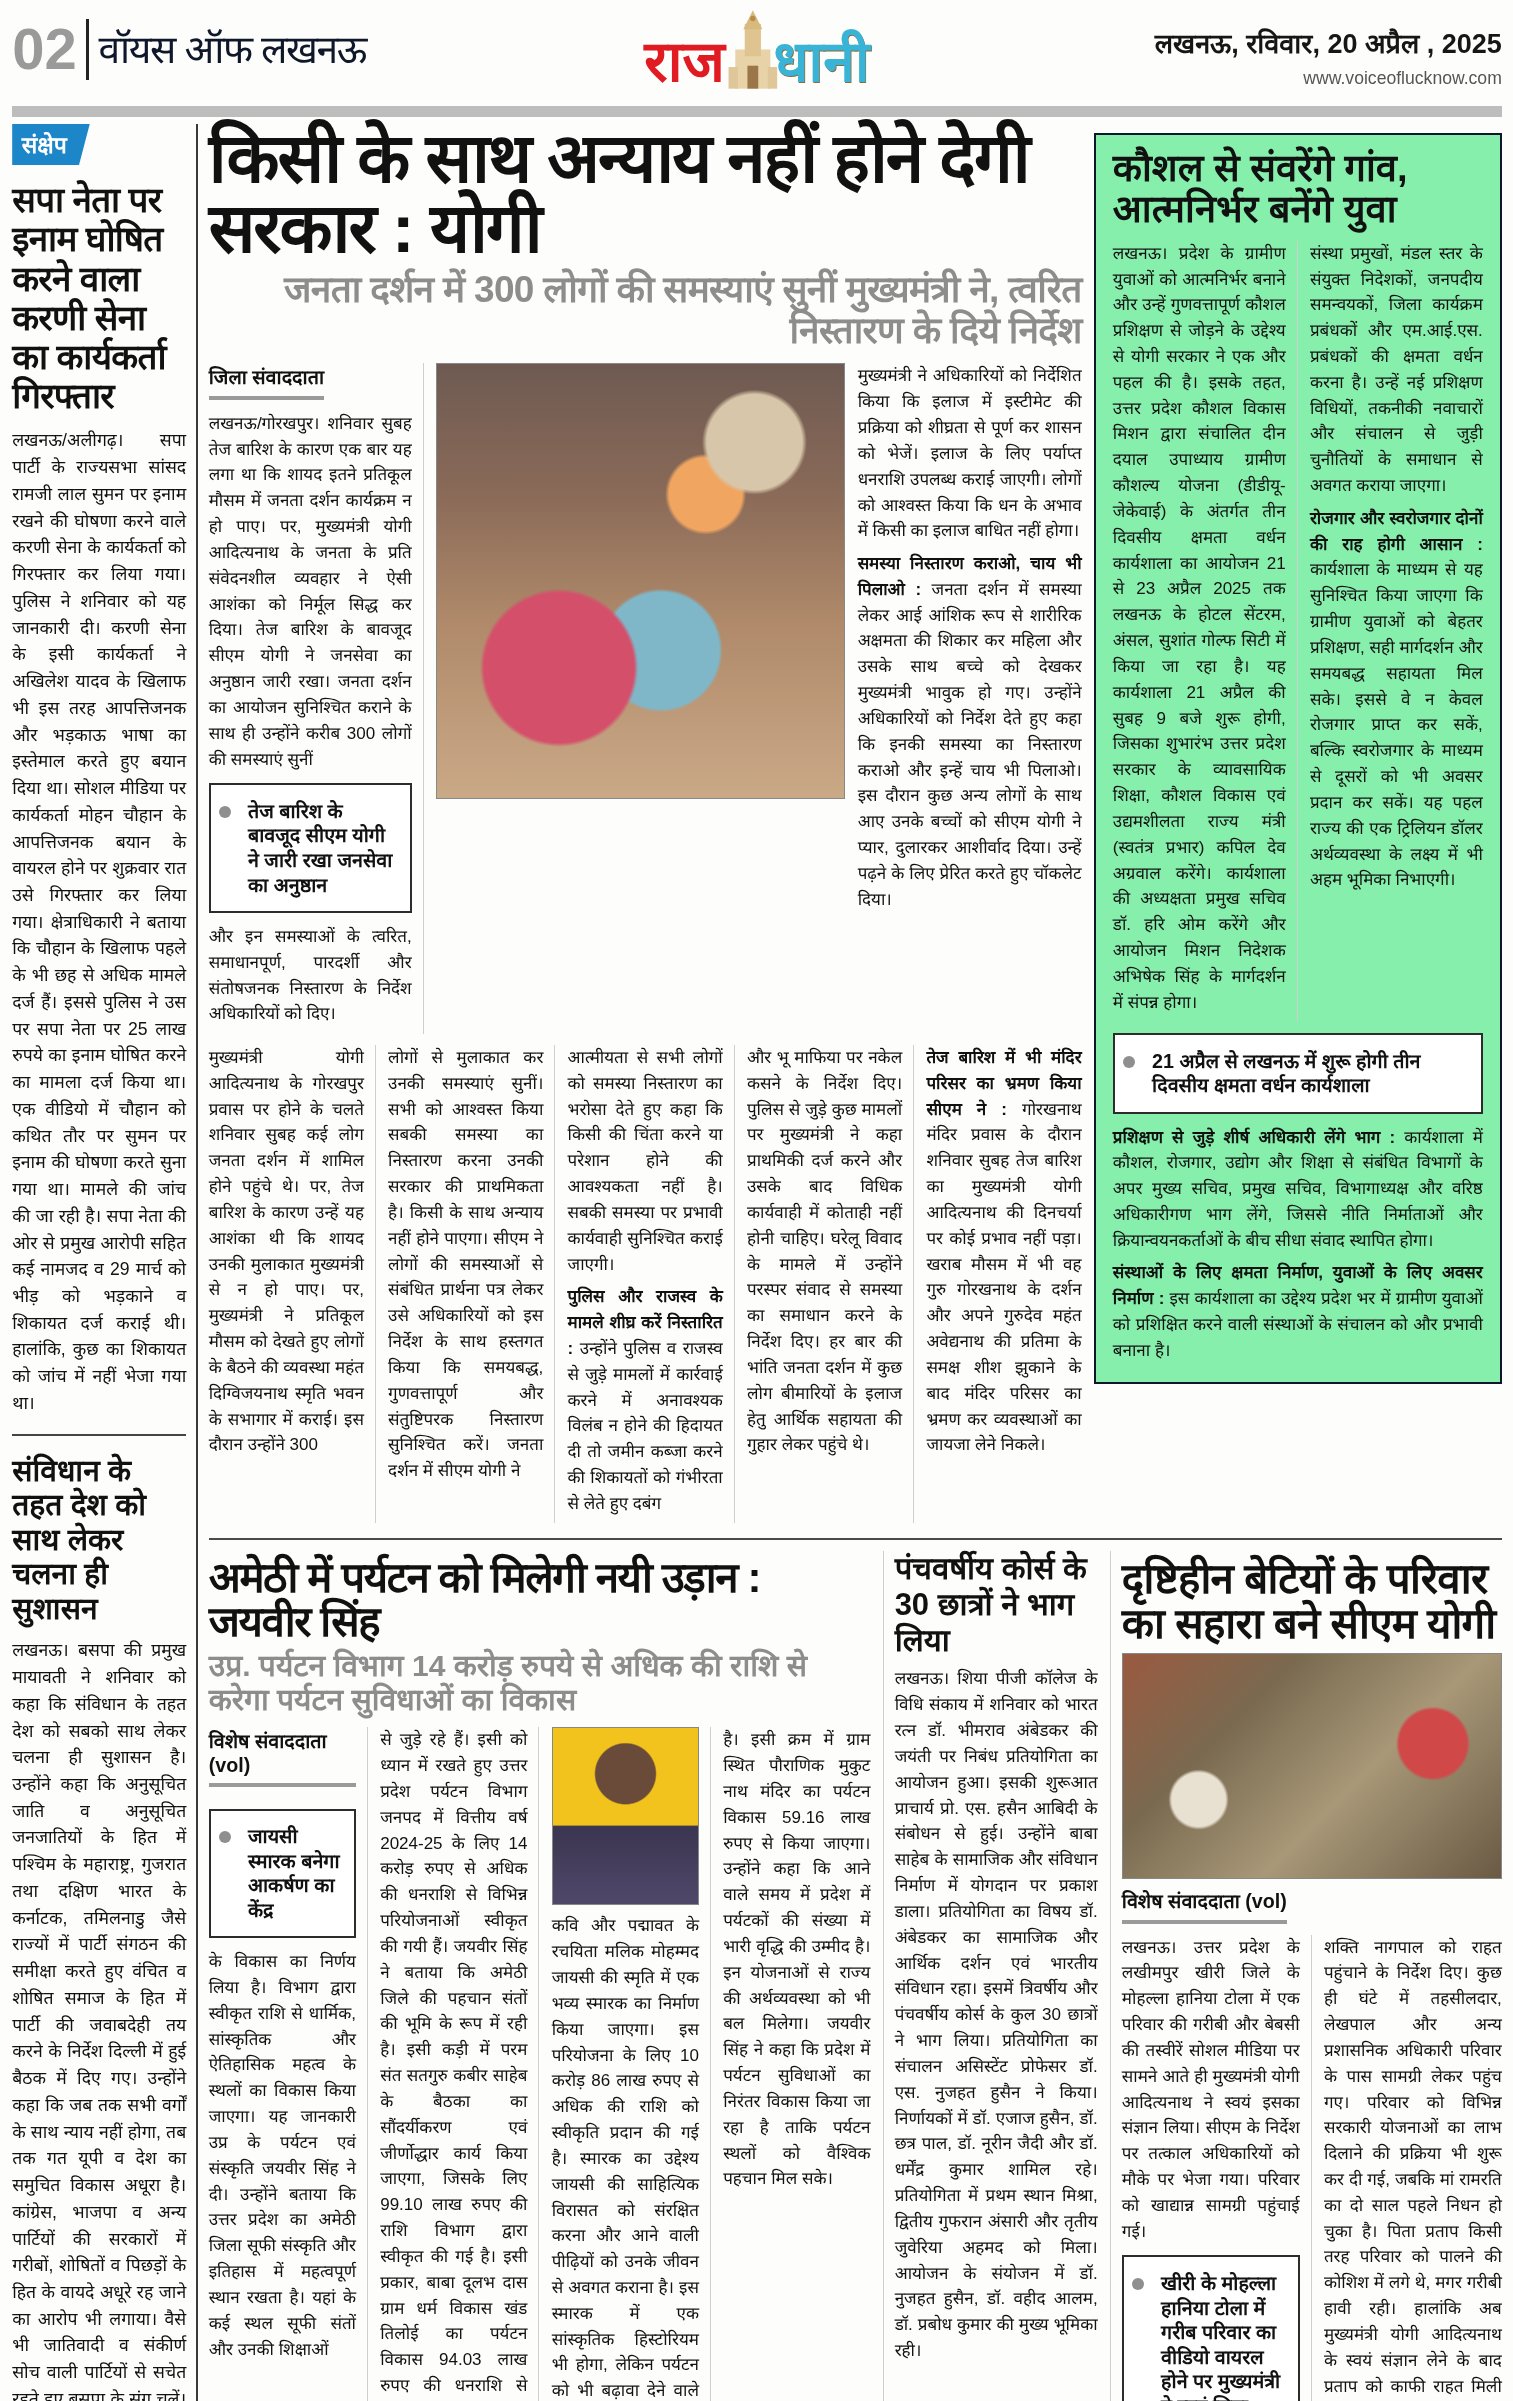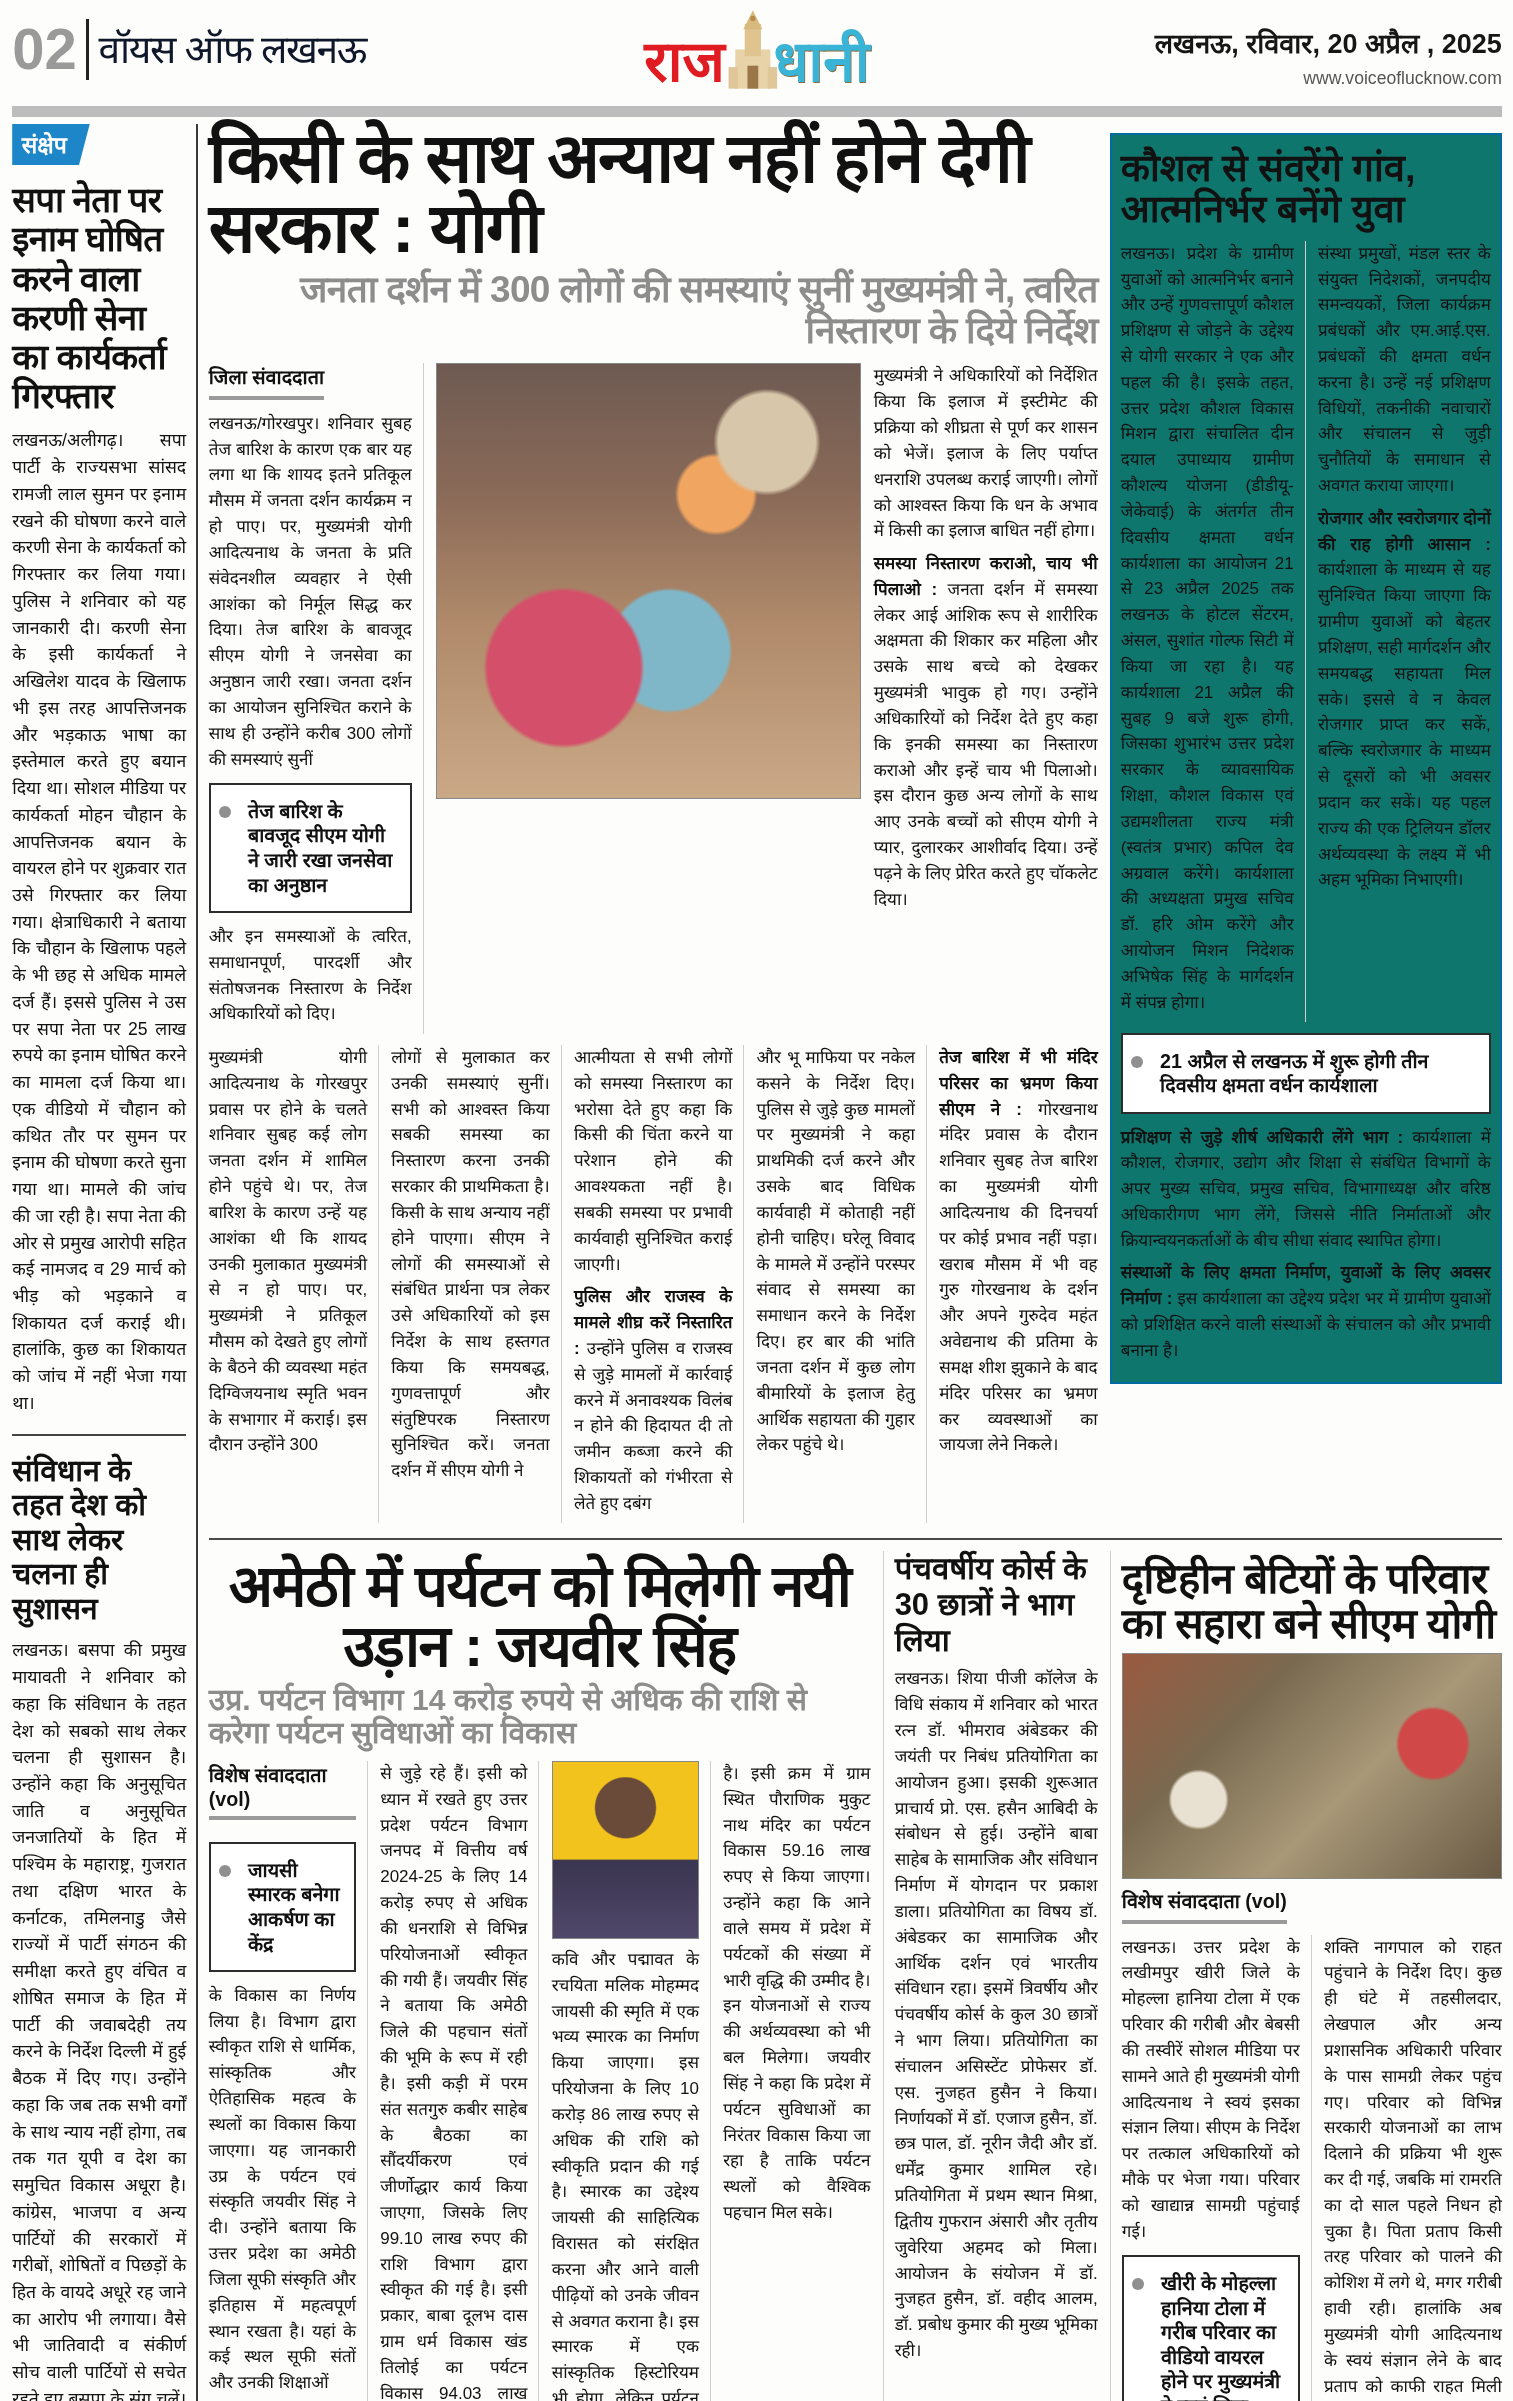--- a/index.html
+++ b/index.html
@@ -26,21 +26,21 @@
   .mainarea{flex:1;min-width:0;}
   .tag{display:inline-block;background:#1d86c8;color:#fff;font-weight:800;font-size:23px;padding:4.1px 23px 5.4px 9.5px;clip-path:polygon(0 0,100% 0,86% 100%,0 100%);}
   .brief-h{font-size:35px;font-weight:900;line-height:1.12;margin:15px 0 12.2px 0;letter-spacing:-0.7px;}
   .brief-h2{font-size:30px;font-weight:900;line-height:1.15;margin:17.6px 0 11px 0;}
   .body-t{font-size:17px;line-height:1.52;text-align:justify;}
   .rail .body-t{font-size:17.6px;}
   .rail-div{border-top:2px solid #444;margin:17.6px 0 2.7px 0;}
   
   .h-main{font-size:69px;font-weight:900;line-height:1.02;letter-spacing:-2px;margin:0 0 5.4px 0;}
   .h-sub{font-size:37px;font-weight:800;color:#8d8d8d;line-height:1.1;margin:0 0 12.2px 0;letter-spacing:-0.7px;text-align:right;}
-  .h-sec{font-size:58px;font-weight:900;line-height:1.05;letter-spacing:-1.4px;margin:4.1px 0 5.4px 0;text-align:center;}
+  .h-sec{font-size:42px;font-weight:900;line-height:1.05;letter-spacing:-1.4px;margin:4.1px 0 5.4px 0;}
   .h-sec-sm{font-size:42px;font-weight:900;line-height:1.08;letter-spacing:-0.7px;margin:4.1px 0 6.8px 0;}
   .h-box{font-size:38px;font-weight:900;line-height:1.1;margin:1.4px 0 9.5px 0;}
   .h-brief{font-size:31px;font-weight:900;line-height:1.15;margin:0 0 8.1px 0;}
   .graysub{font-size:30px;font-weight:800;color:#8d8d8d;line-height:1.12;margin:0 0 11px 0;}
   .byline{font-size:19.7px;font-weight:800;display:inline-block;border-bottom:4.1px solid #9a9a9a;padding-bottom:5.4px;margin-bottom:11px;}
   .lead-in{font-weight:800;}
   
   .cols{display:flex;gap:12.2px;}
   .col{flex:1;min-width:0;border-right:0.7px solid #cfcfcf;padding-right:11px;}
   .col:last-child{border-right:none;padding-right:0;}
@@ -57,21 +57,21 @@
     radial-gradient(circle at 66% 30%, #f0a560 0 9%, transparent 10%),
     linear-gradient(180deg,#6e5a52 0%, #8a6a58 30%, #b08a6a 60%, #caa987 100%);}
   .ph-portrait{background:
     radial-gradient(circle at 50% 26%, #6a4a38 0 20%, transparent 21%),
     linear-gradient(180deg,#f2c31c 0%, #f2c31c 55%, #3a3550 56%, #50486a 100%);}
   .ph-family{background:
     radial-gradient(circle at 82% 40%, #d04848 0 10%, transparent 11%),
     radial-gradient(circle at 20% 65%, #e8e0d0 0 8%, transparent 9%),
     linear-gradient(135deg,#9a5a40 0%, #7a6a50 30%, #a89878 60%, #6a5a44 100%);}
   
-  .boxed{border:2px solid #0369a1;padding:11px 9px;background:#0f766e;}
+  .boxed{border:2px solid #0f172a;padding:11px 17px;background:#86efac;}
   .rowsep{border-top:2px solid #4a4a4a;margin:15px 0 11px 0;} .mt16{margin-top:11px;}
   p{margin:0 0 6.8px 0;}
 </style>
 </head>
 <body>
 
 <div class="page">
 
   <header class="hdr">
     <div class="hdr-left">

